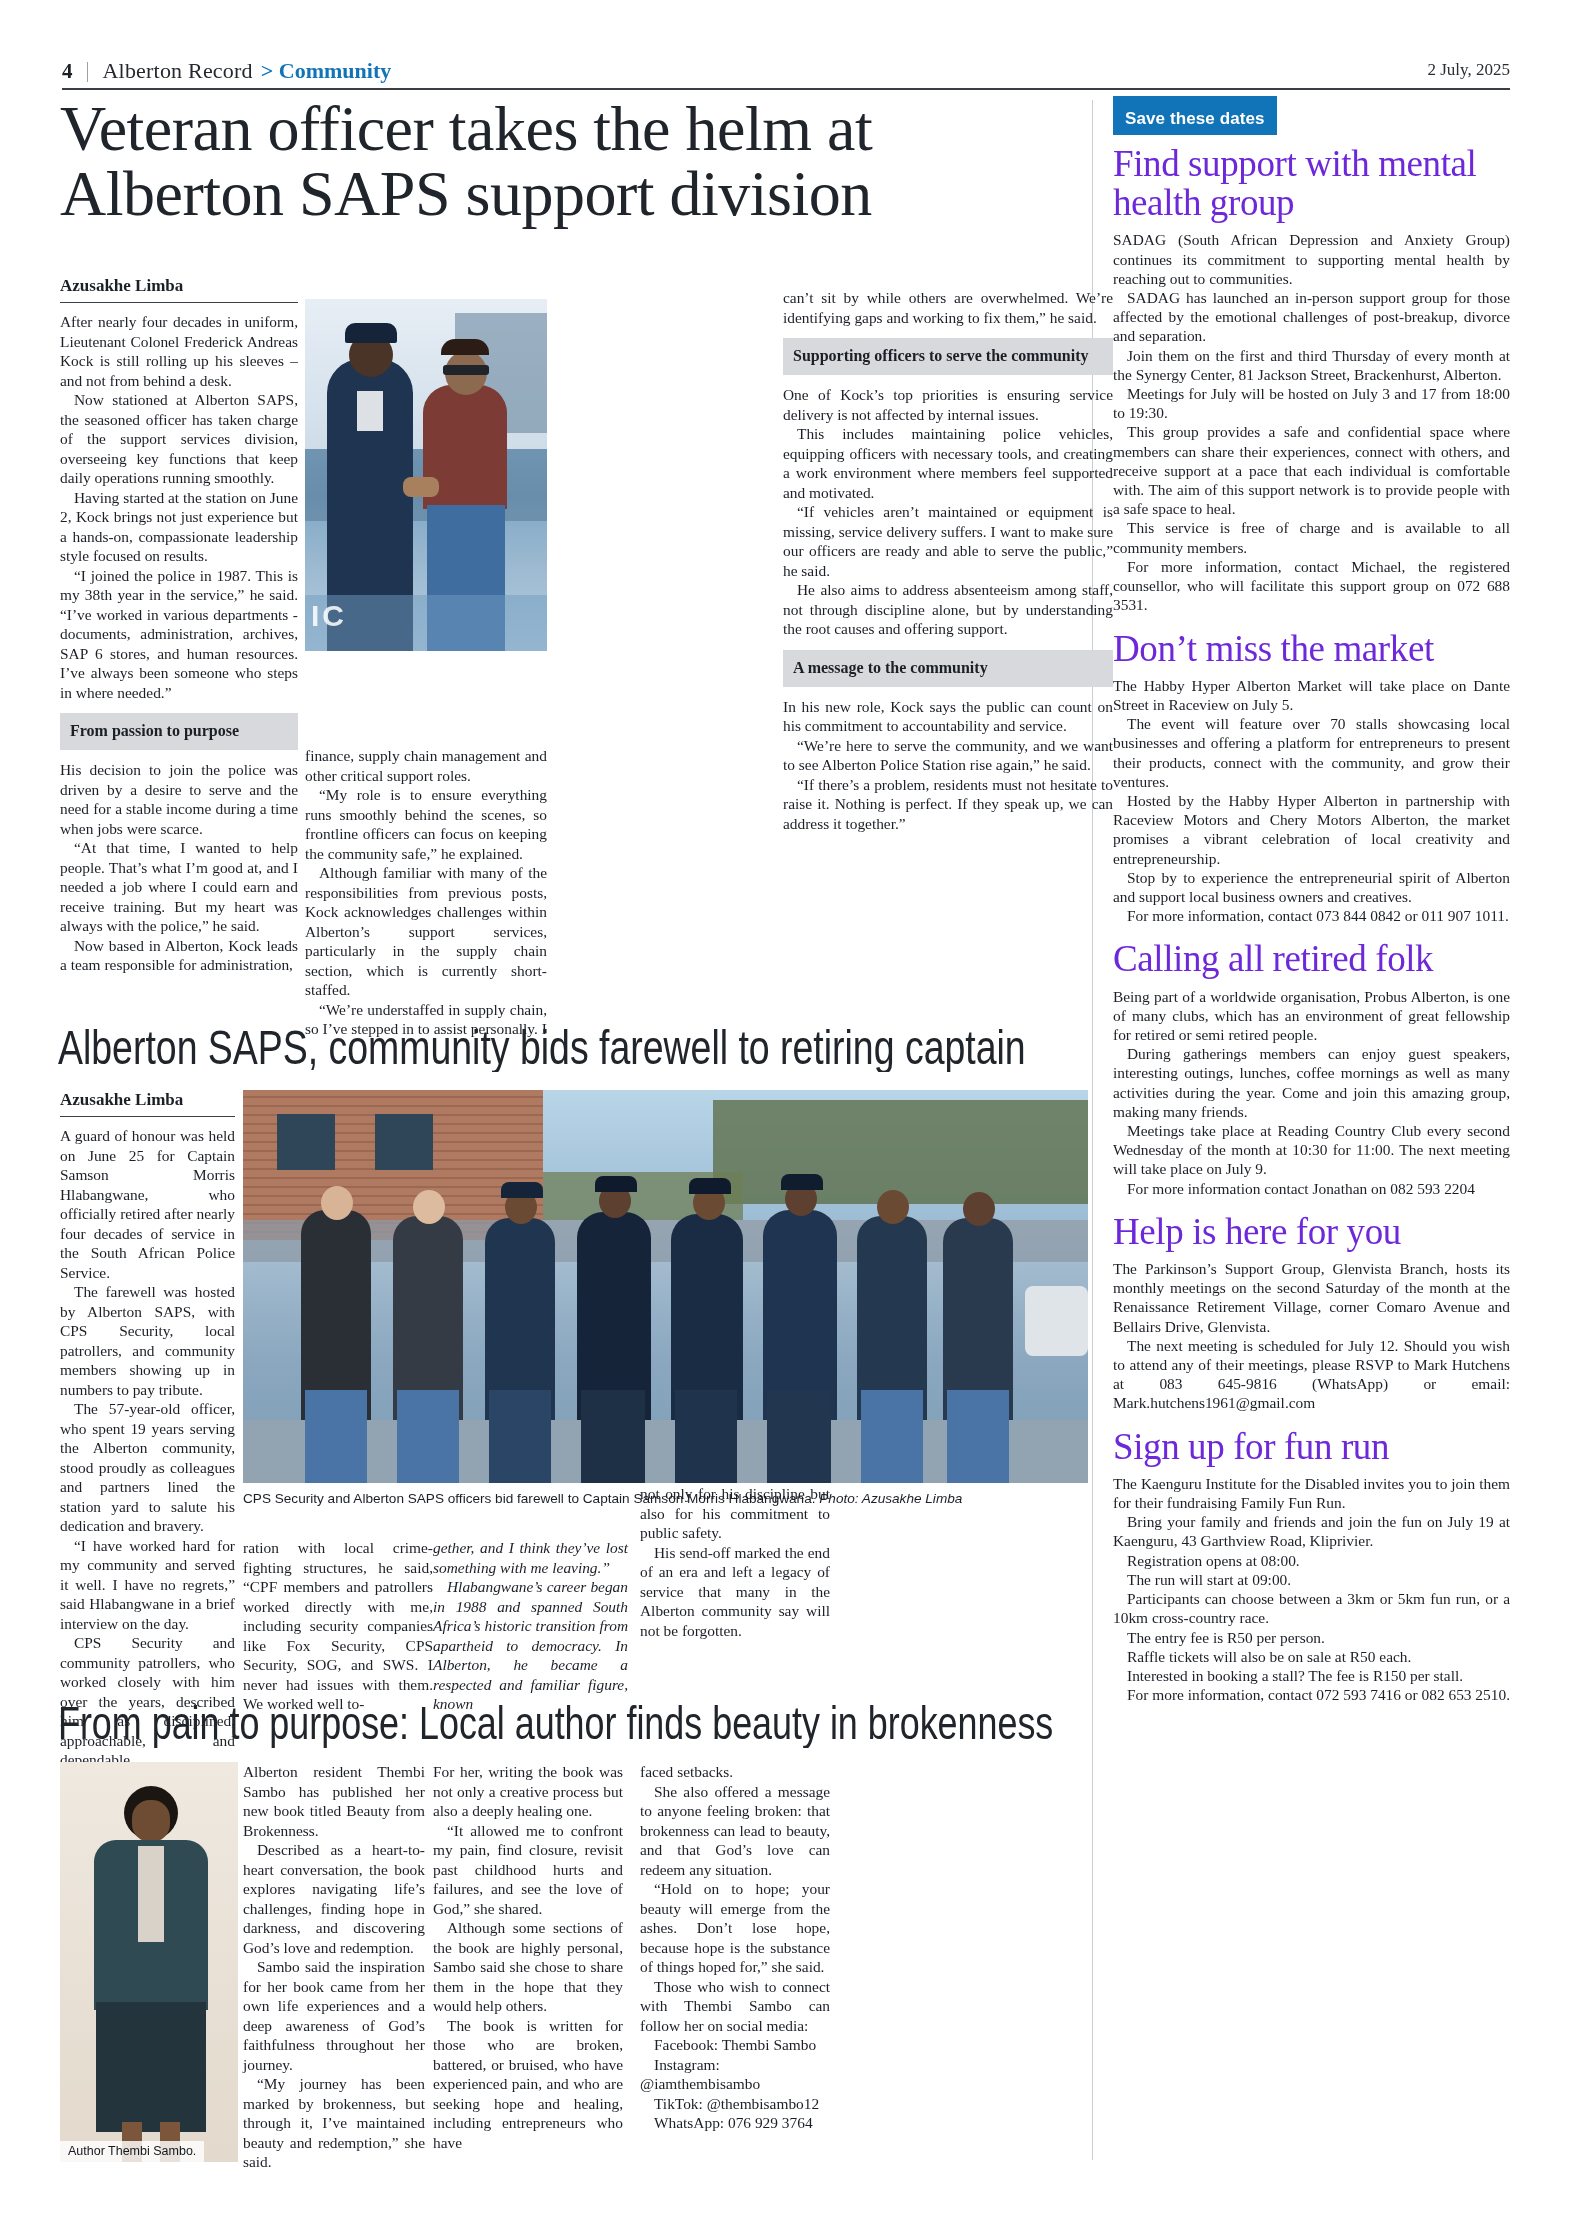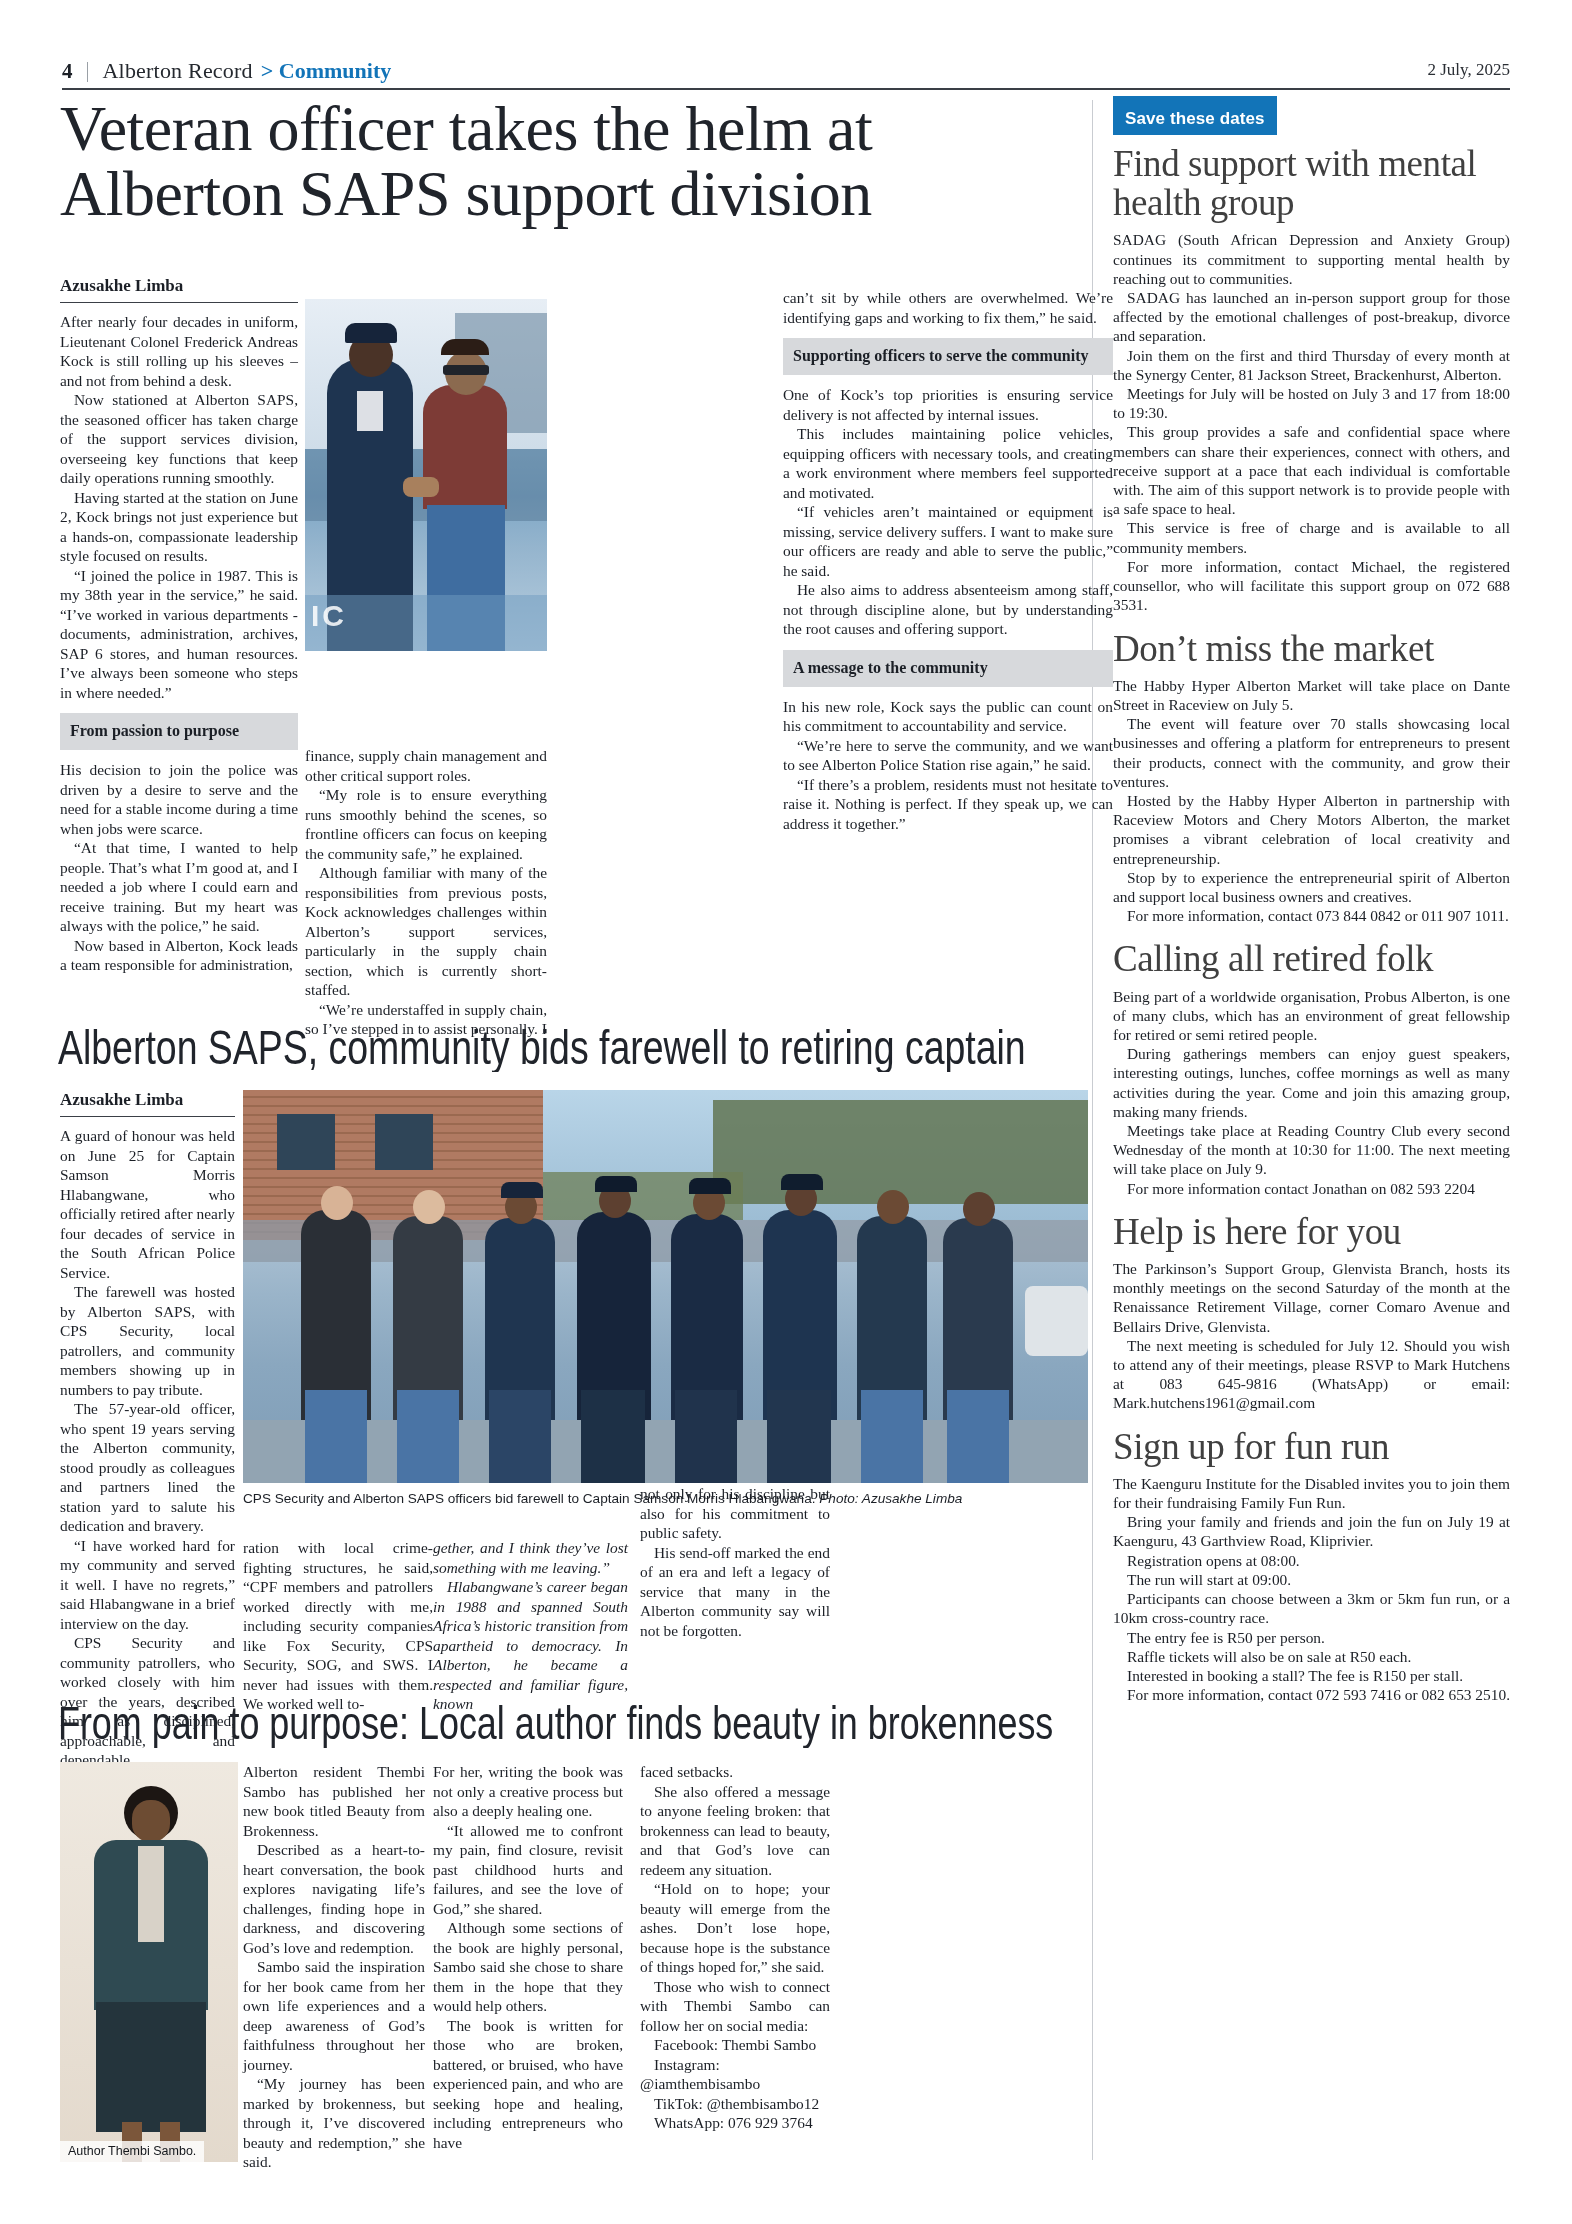--- a/index.html
+++ b/index.html
@@ -168,21 +168,21 @@
     font-family: "Liberation Sans Narrow", "Liberation Sans", sans-serif;
     font-weight: bold;
     font-size: 17px;
     padding: 13px 12px 6px 12px;
     letter-spacing: 0.1px;
   }
   .side-h {
     font-family: "Liberation Serif", serif;
     font-size: 37px;
     line-height: 1.06;
-    color: #404040;
+    color: #6d28d9;
     letter-spacing: -0.4px;
     margin: 9px 0 8px 0;
   }
   .side-body {
     font-family: "Liberation Serif", serif;
     font-size: 15.4px;
     line-height: 19.2px;
     text-align: justify;
     color: #1b1f26;
     hyphens: auto;
@@ -403,21 +403,21 @@
       <div style="position:absolute;left:100px;top:360px;width:20px;height:40px;background:#7b563a;"></div>
     </div>
     <div class="photo-label">Author Thembi Sambo.</div>
   </div>
 
   <div class="col" style="left:243px; top:1762px; width:182px;">
     <div class="body">
       <p class="first"><span>Alberton resident Thembi Sambo has published her new book titled Beauty from Brokenness.</span></p>
       <p>Described as a heart-to-heart conversation, the book explores navigating life’s challenges, finding hope in darkness, and discovering God’s love and redemption.</p>
       <p>Sambo said the inspiration for her book came from her own life experiences and a deep awareness of God’s faithfulness throughout her journey.</p>
-      <p>“My journey has been marked by brokenness, but through it, I’ve discovered beauty and redemption,” she said.</p>
+      <p>“My journey has been marked by brokenness, but through it, I’ve maintained beauty and redemption,” she said.</p>
     </div>
   </div>
   <div class="col" style="left:433px; top:1762px; width:190px;">
     <div class="body">
       <p class="first">For her, writing the book was not only a creative process but also a deeply healing one.</p>
       <p>“It allowed me to confront my pain, find closure, revisit past childhood hurts and failures, and see the love of God,” she shared.</p>
       <p>Although some sections of the book are highly personal, Sambo said she chose to share them in the hope that they would help others.</p>
       <p>The book is written for those who are broken, battered, or bruised, who have experienced pain, and who are seeking hope and healing, including entrepreneurs who have</p>
     </div>
   </div>

